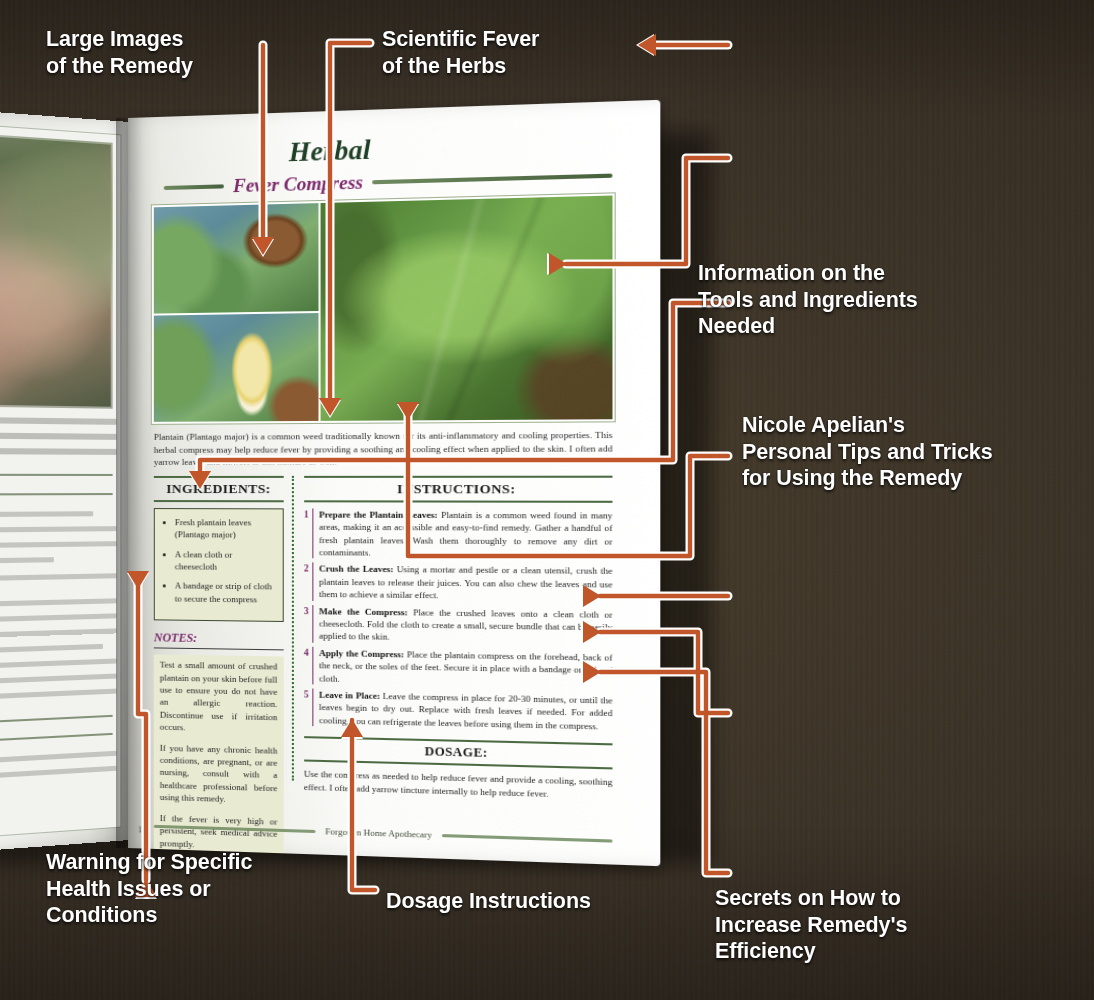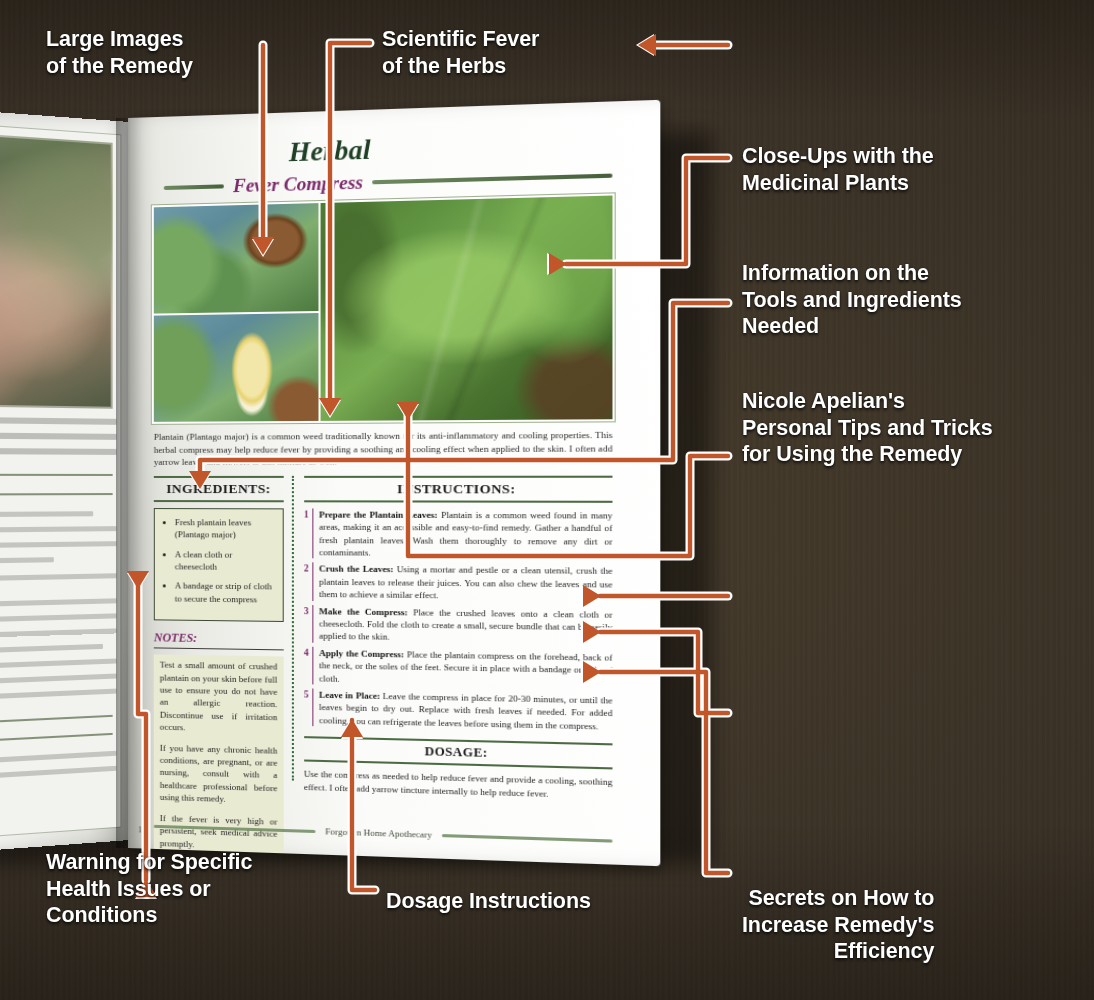--- a/index.html
+++ b/index.html
@@ -415,34 +415,32 @@
     </g>
   </svg>
 
   <div class="lbl" style="left:46px;top:26px;">Large Images
 of the Remedy</div>
 
   <div class="lbl" style="left:382px;top:26px;">Scientific Fever
 of the Herbs</div>
 
 
-  <div class="lbl" style="left:742px;top:143px;">Close-Ups with the
-Medicinal Plants</div>
-
-  <div class="lbl" style="left:742px;top:260px;">Information on the
+
+  <div class="lbl" style="left:698px;top:260px;">Information on the
 Tools and Ingredients
 Needed</div>
 
-  <div class="lbl" style="left:742px;top:388px;">Nicole Apelian's
+  <div class="lbl" style="left:742px;top:412px;">Nicole Apelian's
 Personal Tips and Tricks
 for Using the Remedy</div>
 
 
 
-  <div class="lbl" style="left:742px;top:885px;text-align:right;">Secrets on How to
+  <div class="lbl" style="left:715px;top:885px;">Secrets on How to
 Increase Remedy's
 Efficiency</div>
 
   <div class="lbl" style="left:46px;top:849px;">Warning for Specific
 Health Issues or
 Conditions</div>
 
   <div class="lbl" style="left:386px;top:888px;">Dosage Instructions</div>
 
 </div>

